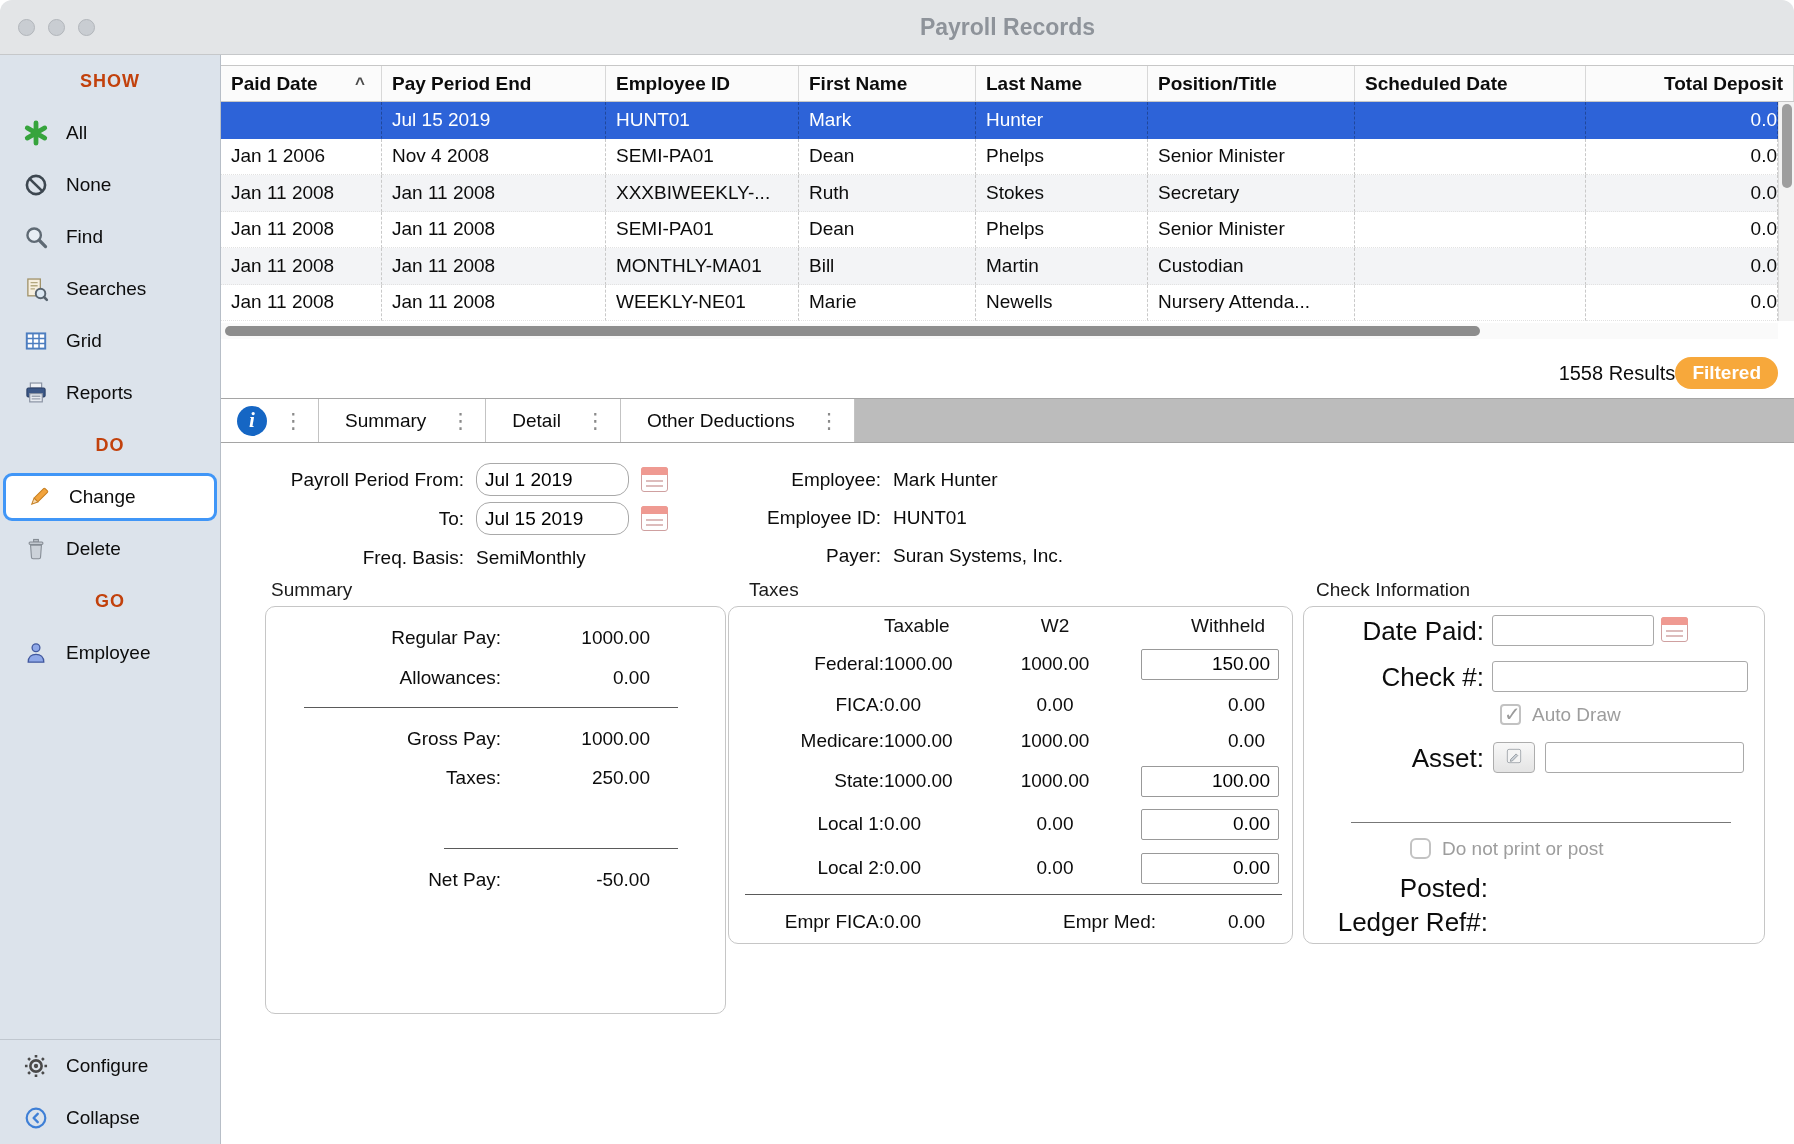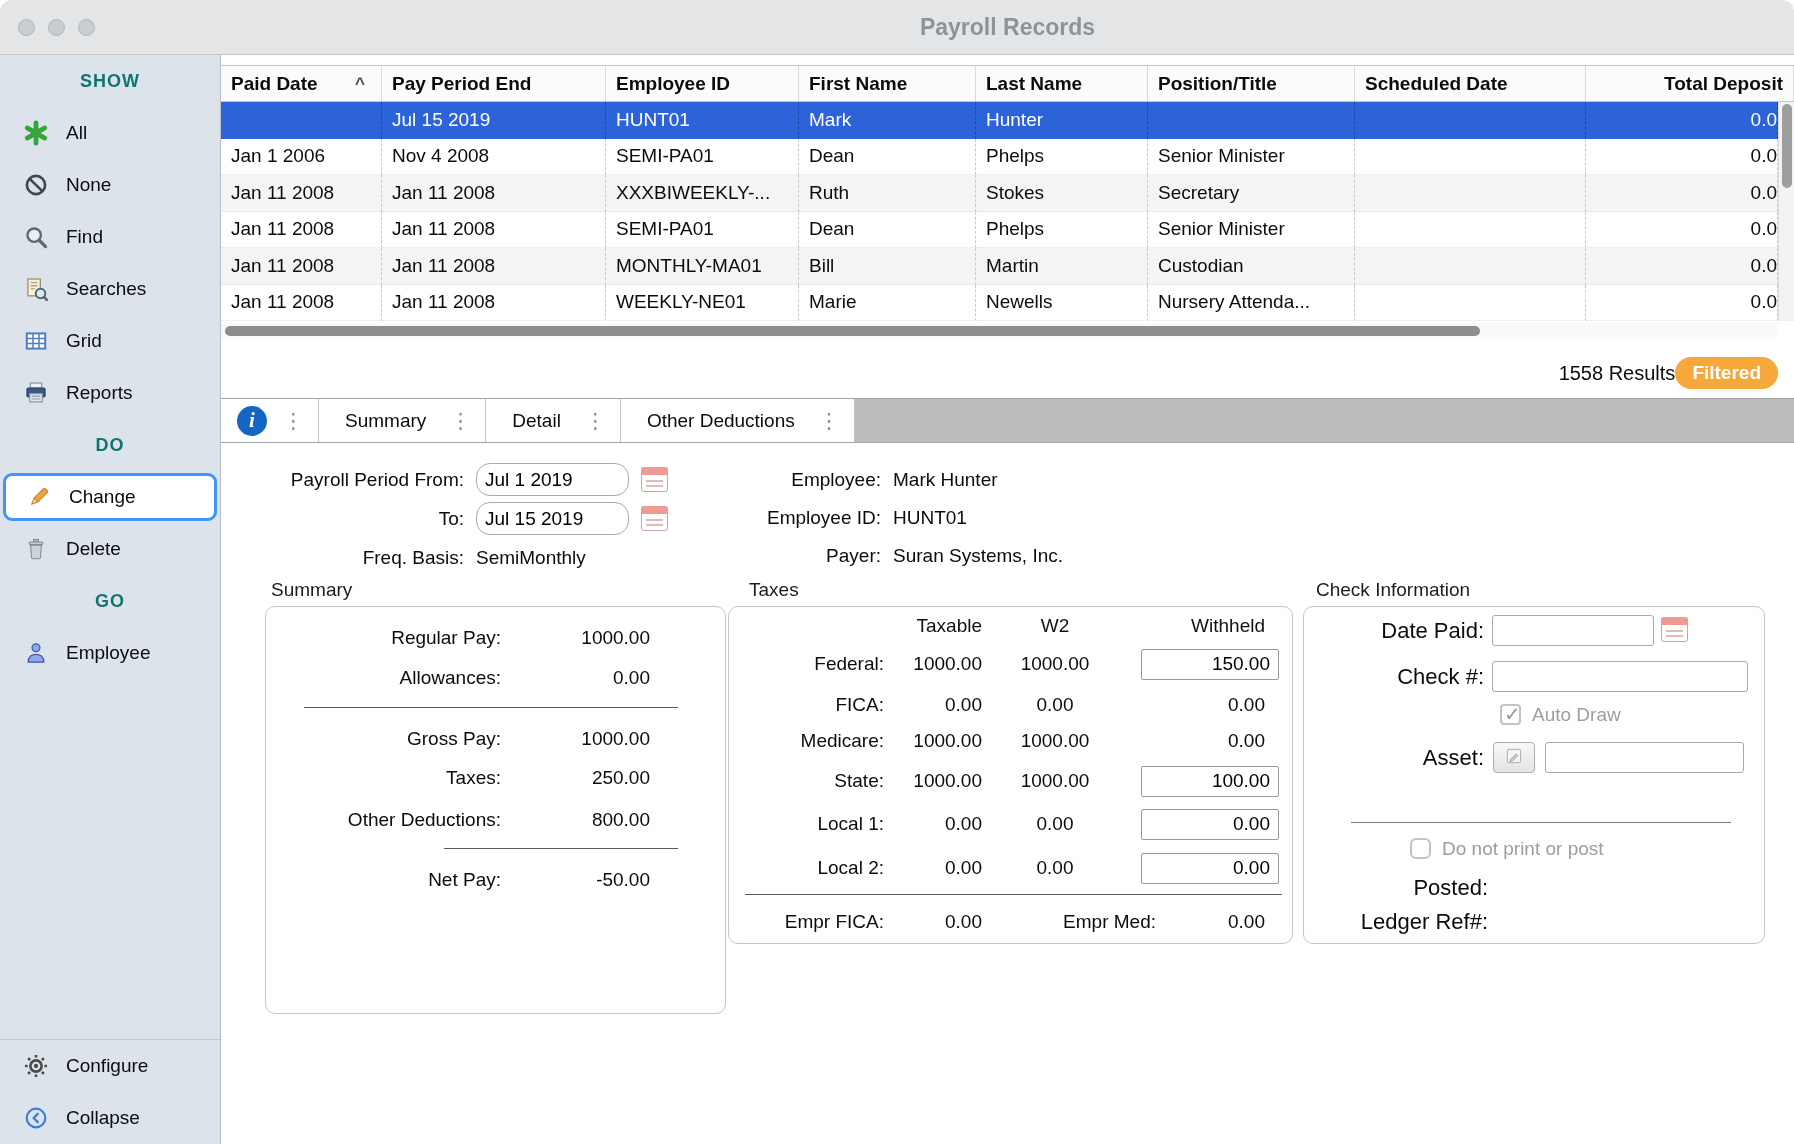--- a/index.html
+++ b/index.html
@@ -8,21 +8,21 @@
   .window{position:relative;width:1794px;height:1144px;overflow:hidden;background:#fff;border-radius:12px 12px 0 0}
 
   
   .titlebar{position:absolute;top:0;left:0;right:0;height:55px;background:#e3e5e7;border-bottom:1px solid #c6c8ca}
   .lights{position:absolute;left:18px;top:19px;display:flex;gap:13px}
   .light{width:17px;height:17px;border-radius:50%;background:#c9cdd2;border:1px solid #b2b6bb}
   .title{position:absolute;left:221px;right:0;top:0;height:55px;line-height:55px;text-align:center;font-weight:bold;font-size:23px;color:#8e939a}
 
   
   .sidebar{position:absolute;left:0;top:55px;bottom:0;width:221px;background:#dce3eb;border-right:1px solid #b7bec7;display:flex;flex-direction:column}
-  .side-sec{height:52px;line-height:52px;text-align:center;color:#0f766e;font-weight:bold;font-size:18px;letter-spacing:1px}
+  .side-sec{height:52px;line-height:52px;text-align:center;color:#c2410c;font-weight:bold;font-size:18px;letter-spacing:1px}
   .side-item{height:52px;display:flex;align-items:center;padding-left:22px;gap:16px;font-size:19px;cursor:default}
   .side-item .ic{width:28px;height:28px;display:flex;align-items:center;justify-content:center;flex:none}
   .side-item.selected{border:3px solid #4096f7;border-radius:9px;background:#fff;margin:2px 3px;height:48px;padding-left:19px}
   .side-footer{margin-top:auto;border-top:1px solid #c0c7cf}
 
   
   .main{position:absolute;left:221px;top:55px;right:0;bottom:0;background:#fff}
 
   
   .thead{position:absolute;top:10px;left:0;right:0;height:37px;display:flex;background:#fbfbfb;border-top:1px solid #c7c7c7;border-bottom:1px solid #c7c7c7}
@@ -78,31 +78,31 @@
 
   
   .srow{position:absolute;left:0;width:100%;height:34px;display:flex;align-items:center}
   .s-lbl{width:235px;text-align:right;font-size:19px}
   .s-val{width:149px;text-align:right;font-size:19px}
   .hline{position:absolute;height:1px;background:#5a5a5a}
 
   
   .txrow{position:absolute;left:0;width:100%;height:34px;display:flex;align-items:center;font-size:19px}
   .tx-lbl{width:155px;text-align:right}
-  .tx-c1{width:112px;text-align:right;padding-right:14px}
+  .tx-c1{width:112px;text-align:left;padding-right:14px}
   .tx-c2{width:132px;text-align:center;padding-right:14px}
   .tx-c3{width:151px;display:flex;justify-content:flex-end}
   .tx-c3 .plain{width:100%;text-align:right;padding-right:14px}
   .tx-head{font-size:19px;color:#111}
   .wh-input{width:138px;height:31px;text-align:right;padding:0 8px 0 4px;font-family:inherit;font-size:19px;border:1px solid #999;border-radius:2px;background:#fff}
   .tx-lbl2{width:160px;text-align:right}
   .tx-c4{width:123px;text-align:right;padding-right:14px}
 
   
-  .ck-lbl{position:absolute;width:180px;text-align:right;font-size:22px;height:34px;line-height:34px;white-space:nowrap}
+  .ck-lbl{position:absolute;width:180px;text-align:right;font-size:26px;height:34px;line-height:34px;white-space:nowrap}
   .ck-input{position:absolute;border:1px solid #a9a9a9;border-radius:3px;background:#fff;font-family:inherit;font-size:19px;padding:0 8px;height:31px}
   .chk{position:absolute;width:21px;height:21px;border:2px solid #c2c2c2;border-radius:4px;background:#fff}
   .chk.checked::after{content:"\2713";position:absolute;left:2px;top:-4px;font-size:20px;color:#9b9b9b;font-weight:bold}
   .chk.round{border-radius:6px}
   .gray-lbl{position:absolute;font-size:19px;color:#9d9d9d;height:24px;line-height:24px;white-space:nowrap}
   .mini-btn{position:absolute;width:42px;height:31px;border:1px solid #adadad;border-radius:4px;background:linear-gradient(#f8f8f8,#e4e4e4);display:flex;align-items:center;justify-content:center}
 </style>
 </head>
 <body>
 
@@ -396,24 +396,20 @@
         </div>
       <div class="hline" style="left:38px;top:100px;width:374px"></div>
       <div class="srow" style="top:115px">
           <span class="s-lbl">Gross Pay:</span>
           <span class="s-val">1000.00</span>
         </div>
       <div class="srow" style="top:154px">
           <span class="s-lbl">Taxes:</span>
           <span class="s-val">250.00</span>
         </div>
-      <div class="srow" style="top:196px">
-          <span class="s-lbl">Other Deductions:</span>
-          <span class="s-val">800.00</span>
-        </div>
       <div class="hline" style="left:178px;top:241px;width:234px"></div>
       <div class="srow" style="top:256px">
           <span class="s-lbl">Net Pay:</span>
           <span class="s-val">-50.00</span>
         </div>
     </div>
 
     <div class="gtitle" style="top:522px;left:528px">Taxes</div>
     <div class="gbox" style="left:507px;top:551px;width:565px;height:338px">
       <div class="txrow tx-head" style="top:2px">

